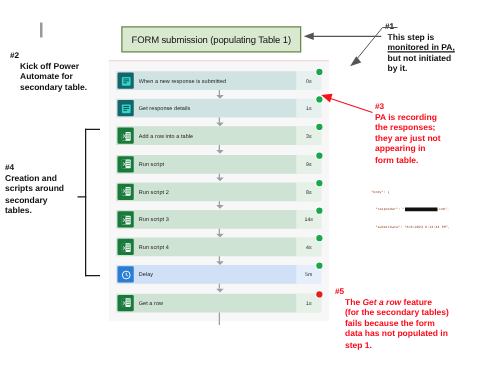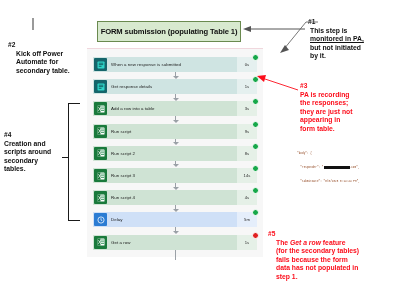--- a/index.html
+++ b/index.html
@@ -12,21 +12,21 @@
   .abs{position:absolute;}
 
   
   .gray-tick{left:32px;top:18px;width:2px;height:12px;background:#9a9a9a;}
 
   
   .title-box{
     left:97px;top:21px;width:142px;height:19px;
     background:#d8e9cf;border:1px solid #6a8a4f;
     display:flex;align-items:center;justify-content:center;
-    font-size:7.6px;color:#111;letter-spacing:-0.1px;white-space:nowrap;font-weight:bold;
+    font-size:7.6px;color:#111;letter-spacing:-0.1px;white-space:nowrap;
   }
 
   
   .flow-panel{
     left:87px;top:48px;width:176px;height:208px;
     background:#f7f7f7;border-top:1px solid #f0d7dd;
   }
   .step{
     position:absolute;left:6px;width:164px;height:15px;
     background:#cfe3d4;display:flex;align-items:center;

